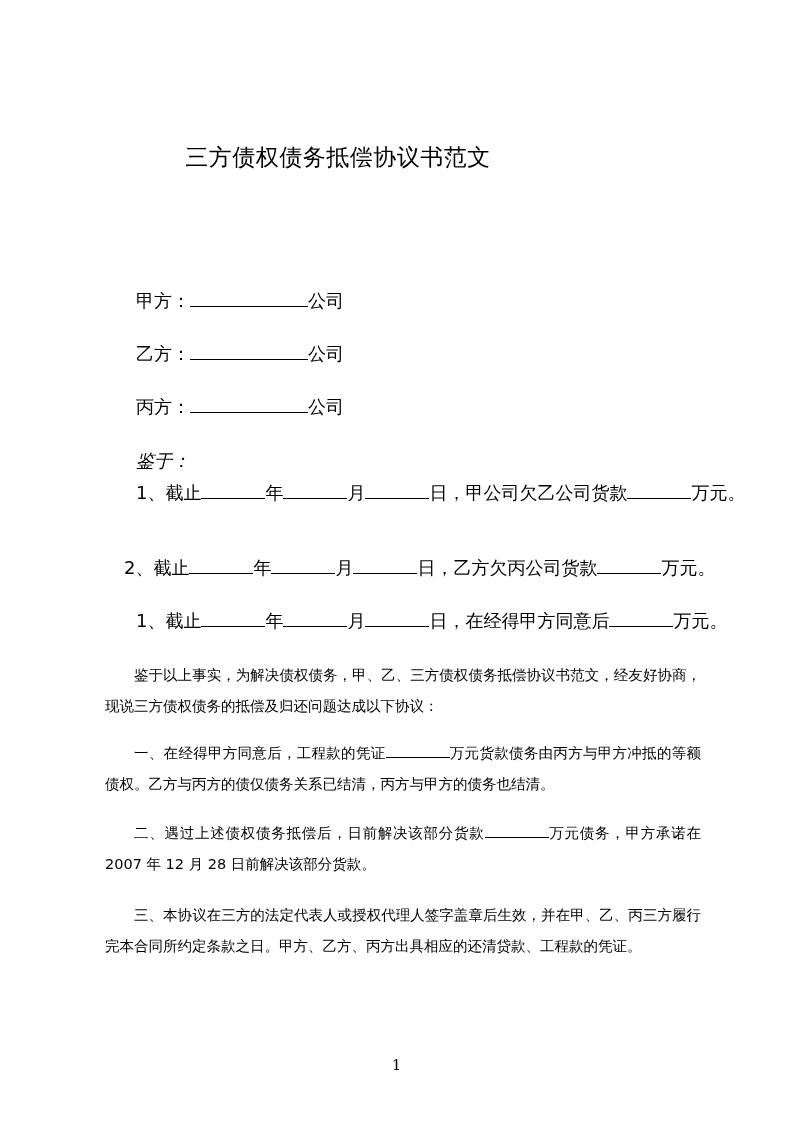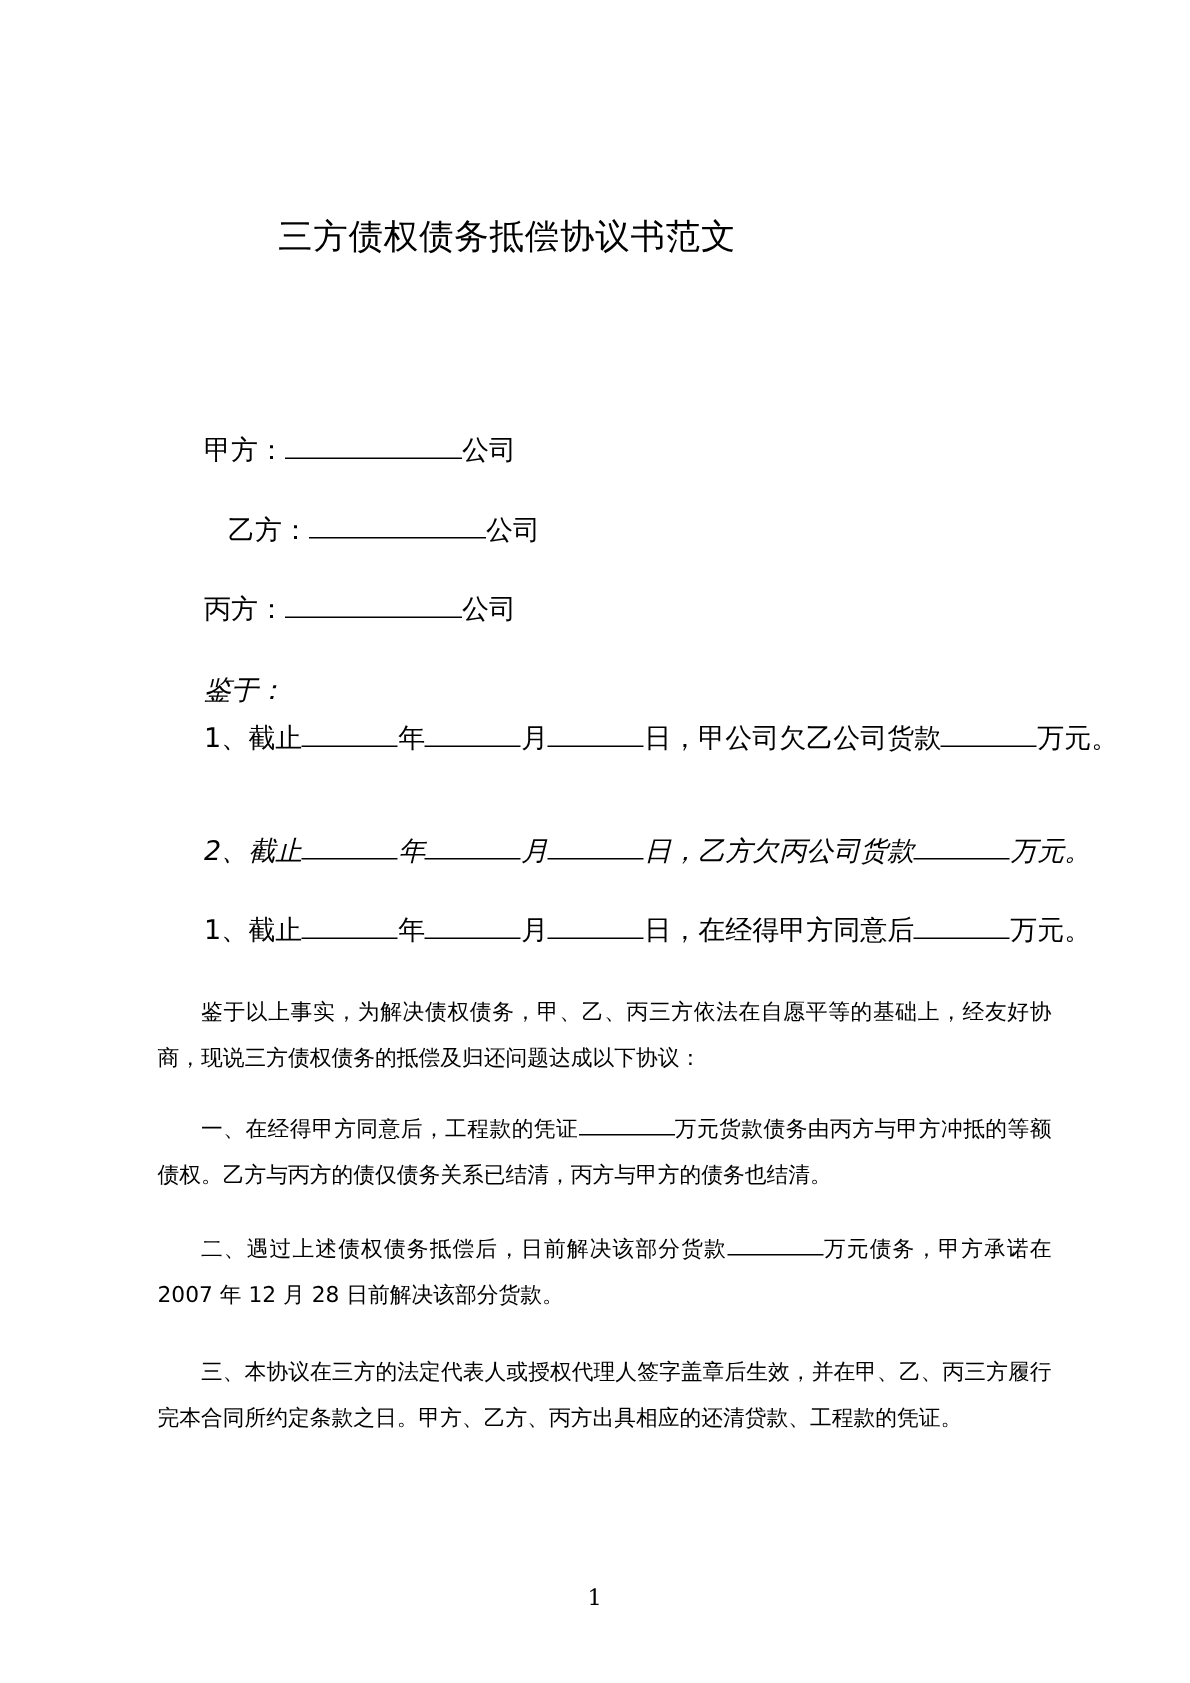--- a/index.html
+++ b/index.html
@@ -16,33 +16,33 @@
   .pagenum { position: absolute; top: 1056px; left: 0; width: 793px; text-align: center;
              font-family: "DejaVu Serif", "Liberation Serif", serif; font-size: 15px; }
 </style>
 </head>
 <body>
 
 <div class="title">三方债权债务抵偿协议书范文</div>
 
 <div class="line" style="top:291px;left:136px;"><span>甲方：</span><span class="blank b-long"></span><span>公司</span></div>
 
-<div class="line" style="top:344px;left:152px;"><span>乙方：</span><span class="blank b-long"></span><span>公司</span></div>
+<div class="line" style="top:344px;left:136px;"><span>乙方：</span><span class="blank b-long"></span><span>公司</span></div>
 
-<div class="line" style="top:397px;left:136px;"><span>丙方：</span><span class="blank b-long"></span><span>公司</span></div>
+<div class="line" style="top:397px;left:136px;font-family:Liberation Serif, serif;"><span>丙方：</span><span class="blank b-long"></span><span>公司</span></div>
 
 <div class="line" style="top:451px;left:136px;font-style:italic;">鉴于：</div>
 
 <div class="line" style="top:483px;left:136px;"><span>1、截止</span><span class="blank b-short"></span><span>年</span><span class="blank b-short"></span><span>月</span><span class="blank b-short"></span><span>日，甲公司欠乙公司货款</span><span class="blank b-short"></span><span>万元。</span></div>
 
-<div class="line" style="top:558px;left:136px;font-style:italic;"><span>2、截止</span><span class="blank b-short"></span><span>年</span><span class="blank b-short"></span><span>月</span><span class="blank b-short"></span><span>日，乙方欠丙公司货款</span><span class="blank b-short"></span><span>万元。</span></div>
+<div class="line" style="top:558px;left:124px;"><span>2、截止</span><span class="blank b-short"></span><span>年</span><span class="blank b-short"></span><span>月</span><span class="blank b-short"></span><span>日，乙方欠丙公司货款</span><span class="blank b-short"></span><span>万元。</span></div>
 
 <div class="line" style="top:611px;left:136px;"><span>1、截止</span><span class="blank b-short"></span><span>年</span><span class="blank b-short"></span><span>月</span><span class="blank b-short"></span><span>日，在经得甲方同意后</span><span class="blank b-short"></span><span>万元。</span></div>
 
-<div class="para" style="top:660px;">鉴于以上事实，为解决债权债务，甲、乙、丙三方依法在自愿平等的基础上，经友好协商，现说三方债权债务的抵偿及归还问题达成以下协议：</div>
+<div class="para" style="top:660px;">鉴于以上事实，为解决债权债务，甲、乙、三方债权债务抵偿协议书范文，经友好协商，现说三方债权债务的抵偿及归还问题达成以下协议：</div>
 
 <div class="para" style="top:738px;"><span>一、在经得甲方同意后，工程款的凭证</span><span class="blank b-short"></span><span>万元货款债务由丙方与甲方冲抵的等额债权。乙方与丙方的债仅债务关系已结清，丙方与甲方的债务也结清。</span></div>
 
 <div class="para" style="top:818px;"><span>二、遇过上述债权债务抵偿后，日前解决该部分货款</span><span class="blank b-short"></span><span>万元债务，甲方承诺在 2007 年 12 月 28 日前解决该部分货款。</span></div>
 
 <div class="para" style="top:900px;">三、本协议在三方的法定代表人或授权代理人签字盖章后生效，并在甲、乙、丙三方履行完本合同所约定条款之日。甲方、乙方、丙方出具相应的还清贷款、工程款的凭证。</div>
 
 <div class="pagenum">1</div>
 
 </body></html>

